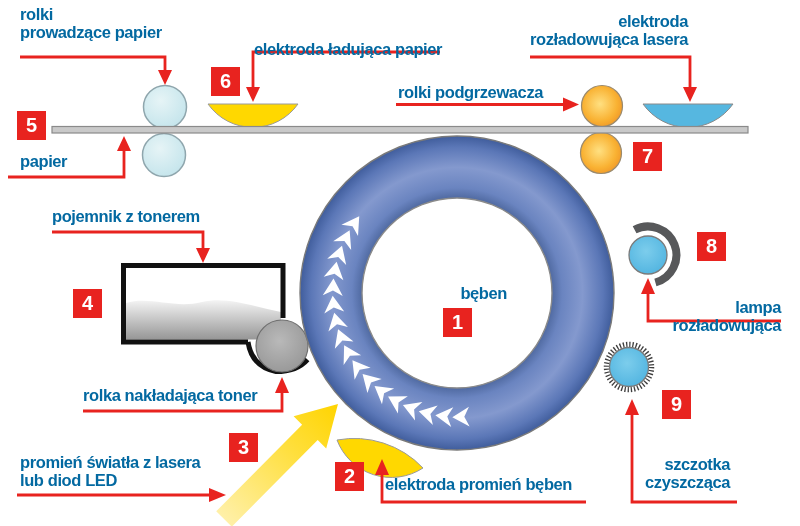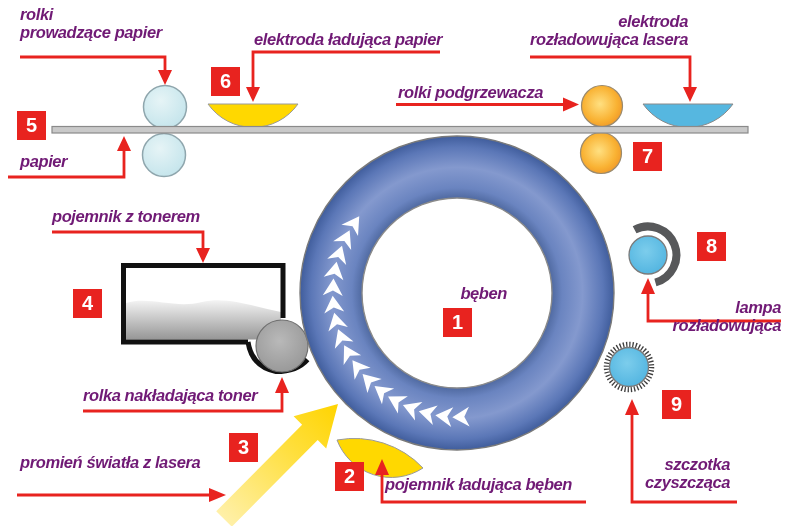--- a/index.html
+++ b/index.html
@@ -1,28 +1,28 @@
 <!DOCTYPE html>
 <html><head>
 <meta charset="utf-8">
 <style>
   html,body{margin:0;padding:0;background:#fff;}
   .stage{position:relative;width:800px;height:526px;background:#ffffff;overflow:hidden;
          font-family:"Liberation Sans", sans-serif;}
   .stage svg{position:absolute;left:0;top:0;}
   .lbl{position:absolute;font-weight:bold;font-size:16.5px;line-height:1.1;
-       color:#701a75;letter-spacing:-0.4px;white-space:nowrap;font-style:italic;}
+       color:#0369a1;letter-spacing:-0.4px;white-space:nowrap;}
   .lbl.center{text-align:right;}
   .lbl.right{text-align:right;}
   .marker{position:absolute;width:29px;height:29px;background:#e8231f;color:#ffffff;
           display:flex;align-items:center;justify-content:center;
           font-weight:bold;font-size:20px;}
   
   #lbl-rolki{left:20px;top:5px;}
-  #lbl-elp{left:254px;top:30px;}
+  #lbl-elp{left:254px;top:40px;}
   #lbl-erp{left:530px;top:12px;text-align:right;}
   #lbl-rp{left:398px;top:83px;}
   #lbl-papier{left:20px;top:152px;}
   #lbl-pojemnik{left:52px;top:207px;}
   #lbl-beben{left:407px;top:284px;width:100px;}
   #lbl-lampa{right:19px;top:298px;}
   #lbl-rolka{left:83px;top:386px;}
   #lbl-promien{left:20px;top:453px;}
   #lbl-elb{left:385px;top:475px;}
   #lbl-szczotka{right:70px;top:455px;}
@@ -184,23 +184,24 @@
 </div>
 <div class="lbl right" id="lbl-lampa">
   <div>lampa</div>
   <div>rozładowująca</div>
 </div>
 <div class="lbl" id="lbl-rolka">
   <div>rolka nakładająca toner</div>
 </div>
 <div class="lbl" id="lbl-promien">
   <div>promień światła z lasera</div>
+  <div>lub diod LED</div>
 </div>
 <div class="lbl" id="lbl-elb">
-  <div>pojemnik ładująca bęben</div>
+  <div>elektroda promień bęben</div>
 </div>
 <div class="lbl right" id="lbl-szczotka">
   <div>szczotka</div>
   <div>czyszcząca</div>
 </div>
 
 <div class="marker" id="m1">1</div>
 <div class="marker" id="m2">2</div>
 <div class="marker" id="m3">3</div>
 <div class="marker" id="m4">4</div>

